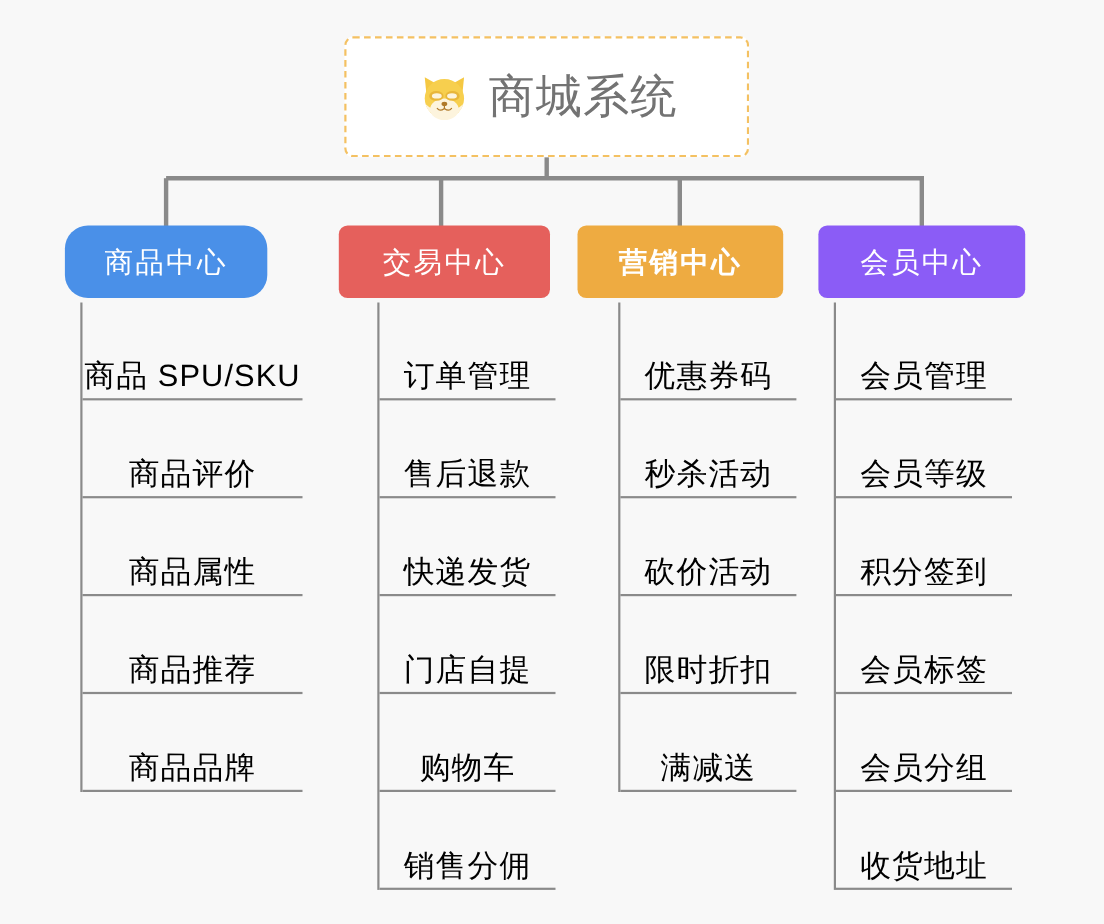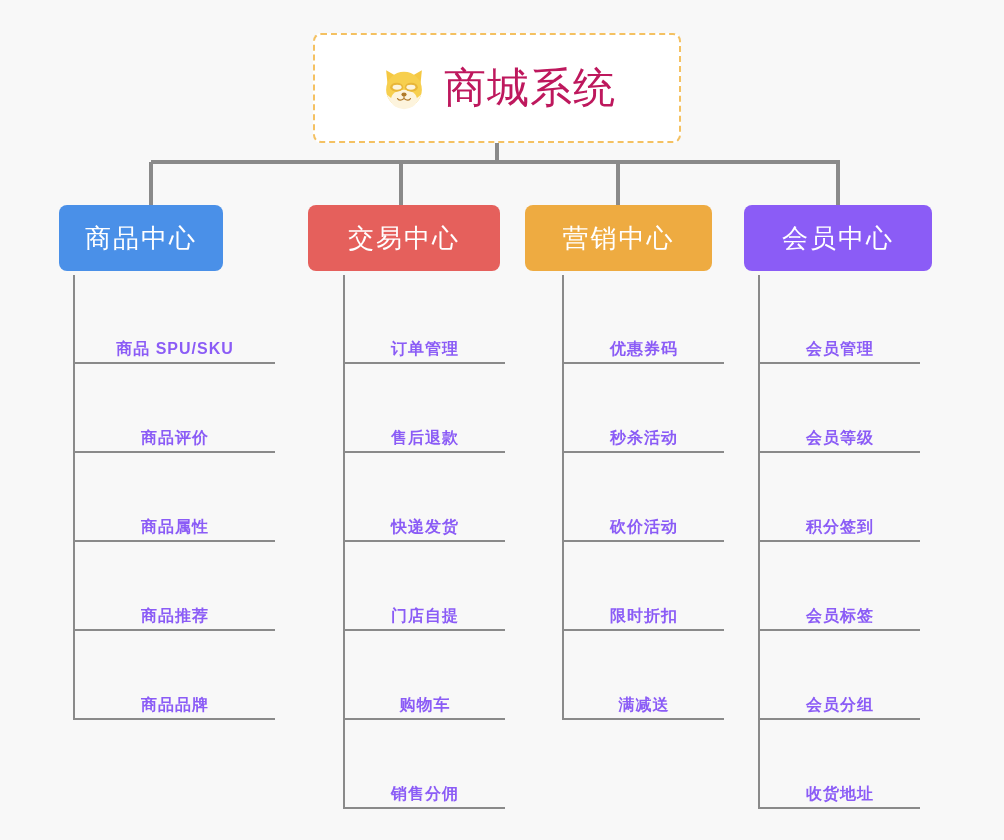--- a/index.html
+++ b/index.html
@@ -40,21 +40,21 @@
     gap: 14px;
   }
   .root-icon {
     width: 52px;
     height: 52px;
     position: relative;
     flex: 0 0 auto;
   }
   .root-title {
     font-size: 42px;
-    color: #be185d;
+    color: #737373;
     line-height: 1;
     letter-spacing: 1px;
     white-space: nowrap;
     text-align: right;
   }
 
   
   #connectors {
     position: absolute;
     left: 0;
@@ -97,39 +97,38 @@
     position: relative;
     height: 89px;
     box-sizing: border-box;
     border-bottom: 2px solid #8a8a8a;
     display: flex;
     align-items: flex-end;
     justify-content: center;
     padding-bottom: 4px;
   }
   .leaf-label {
-    font-size: 16px;
-    color: #8b5cf6;
+    font-size: 28px;
+    color: #000000;
     letter-spacing: 1px;
     white-space: nowrap;
     line-height: 1.15;
-    font-weight: bold;
   }
 
   
   #branch-0 { left: 59px; }
-  #branch-0 .branch-header { width: 164px; background: #4a90e8; }
+  #branch-0 .branch-header { width: 184px; background: #4a90e8; border-radius: 21px; }
   #branch-0 .leaf-list { width: 200px; }
 
   #branch-1 { left: 308px; }
   #branch-1 .branch-header { width: 192px; background: #e5605c; }
   #branch-1 .leaf-list { width: 160px; margin-left: 21px; }
 
   #branch-2 { left: 525px; }
-  #branch-2 .branch-header { width: 187px; background: #eeab41; }
+  #branch-2 .branch-header { width: 187px; background: #eeab41; font-weight: bold; }
   #branch-2 .leaf-list { width: 160px; margin-left: 23px; }
 
   #branch-3 { left: 744px; }
   #branch-3 .branch-header { width: 188px; background: #8b5cf6; }
   #branch-3 .leaf-list { width: 160px; }
 </style>
 </head>
 <body>
 
 <div id="diagram">

